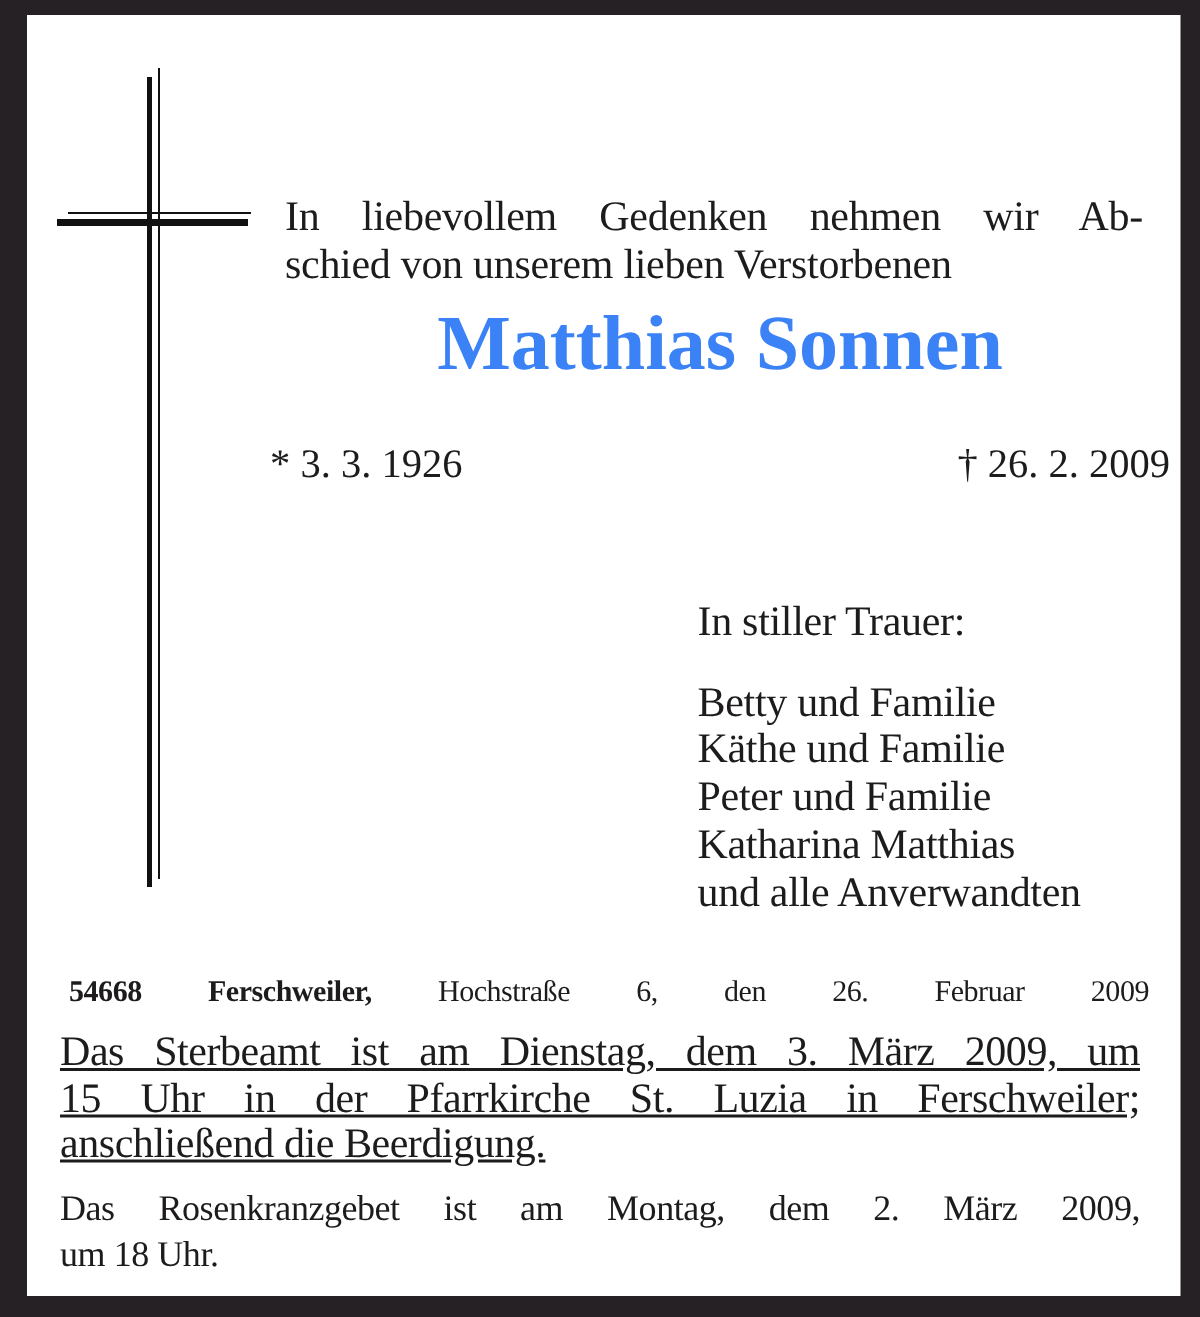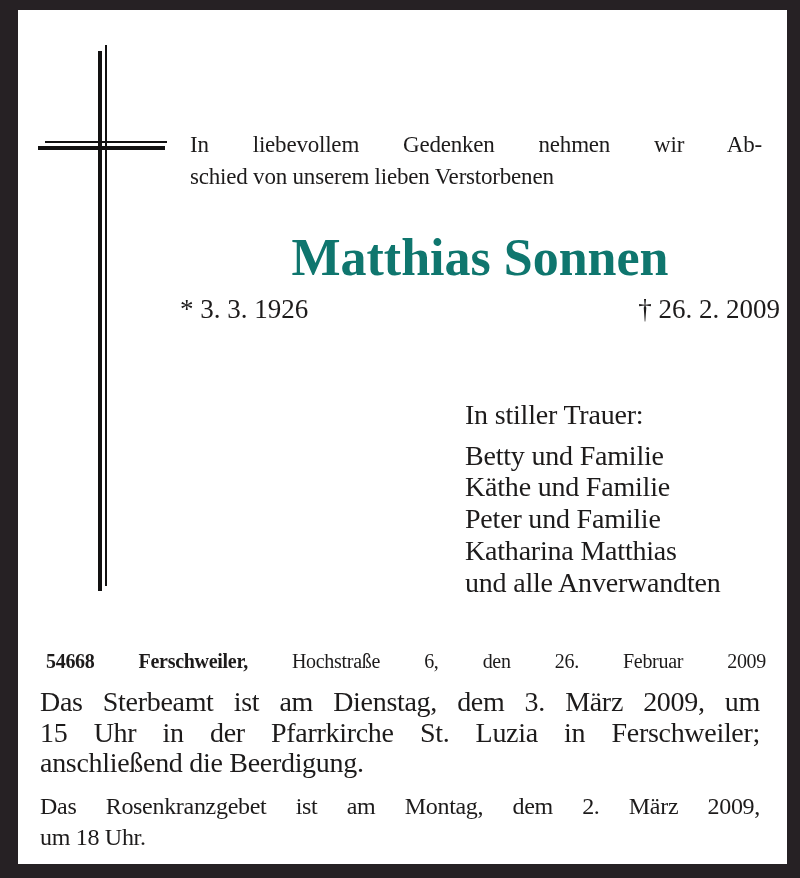--- a/index.html
+++ b/index.html
@@ -25,57 +25,58 @@
 
   .quote {
     left: 315px; top: 21px;
     font-size: 25px; line-height: 28px;
     letter-spacing: -0.2px;
     white-space: nowrap;
   }
 
   .intro {
     left: 172px; top: 119px; width: 572px;
-    font-size: 23px; line-height: 32px;
+    font-size: 28px; line-height: 32px;
     letter-spacing: -0.2px;
   }
   .jline { text-align: justify; text-align-last: justify; }
 
   .deceased-name {
-    left: 162px; top: 220px; width: 600px;
+    left: 162px; top: 192px; width: 600px;
     text-align: center;
     font-size: 52px; line-height: 56px;
     font-weight: bold;
-    color: #0f766e;
+    color: #3b82f6;
   }
 
   .dates {
     left: 162px; top: 284px; width: 600px;
     display: flex; justify-content: space-between; gap: 54px;
     font-size: 27px; line-height: 30px;
   }
 
   .mourning {
     left: 447px; top: 389px;
     font-size: 28px; line-height: 31.7px;
     letter-spacing: -0.2px;
   }
-  .mourning-header { margin-bottom: 9px; }
+  .mourning-header { margin-bottom: 22px; }
 
   .footer-address {
     left: 28px; top: 636px; width: 720px;
     font-size: 20px; line-height: 30px;
     letter-spacing: -0.3px;
   }
   .footer-address .bold { font-weight: bold; }
 
   .para-service {
     left: 22px; top: 677px; width: 720px;
     font-size: 28px; line-height: 30.5px;
     letter-spacing: -0.3px;
+    text-decoration: underline;
   }
   .para-rosary {
     left: 22px; top: 781px; width: 720px;
     font-size: 24px; line-height: 30.5px;
     letter-spacing: -0.3px;
   }
 </style>
 </head>
 <body>
 

